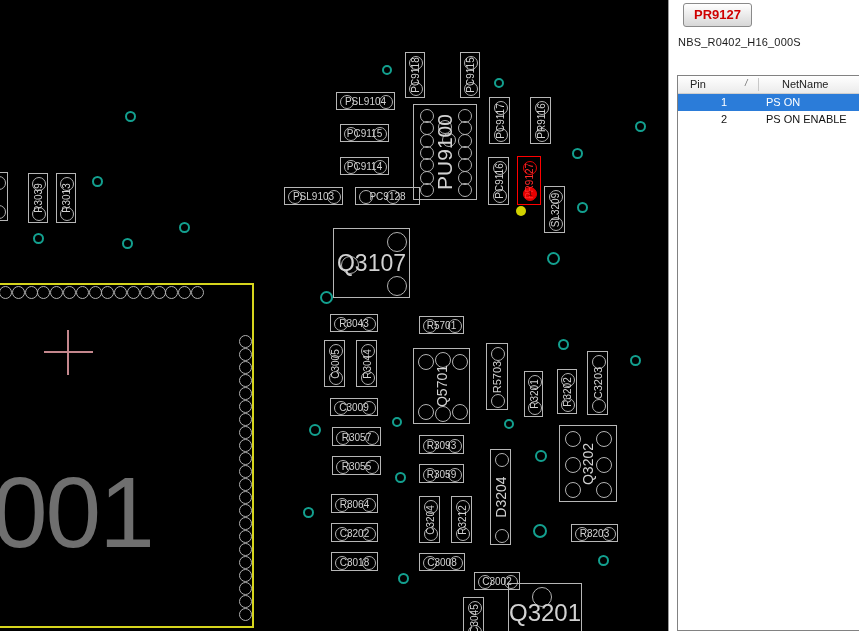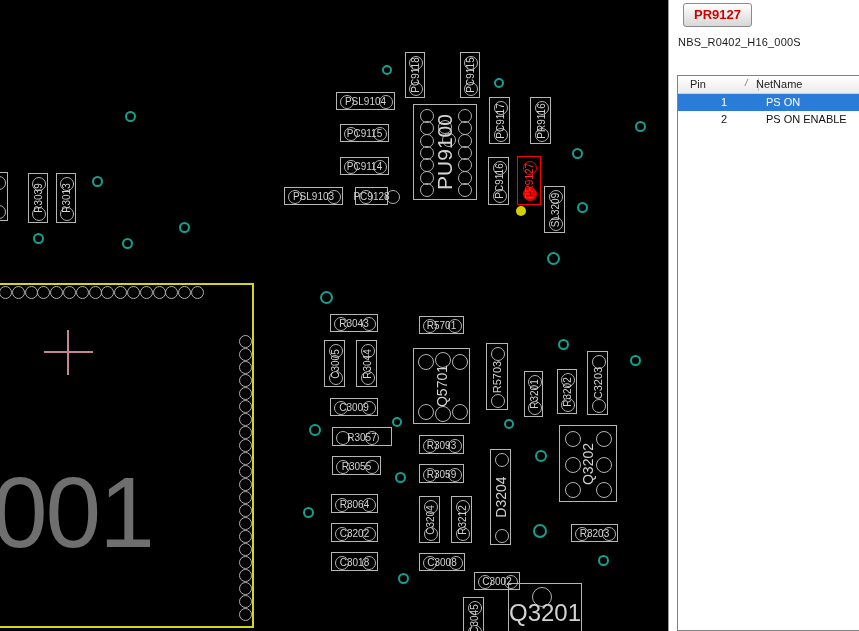--- a/index.html
+++ b/index.html
@@ -33,21 +33,21 @@
   .refdes-btn{position:absolute;left:14px;top:3px;height:22px;padding:0 10px;
          border:1px solid #8a8a8a;border-radius:3px;
          background:linear-gradient(#ffffff,#d7d7d7);
          color:#cf0000;font-weight:bold;font-size:13px;line-height:21px;}
   .pn{position:absolute;left:9px;top:36px;font-size:11px;color:#1c1c1c;letter-spacing:0.2px;}
   .tbl{position:absolute;left:8px;top:75px;width:183px;bottom:0;
        border:1px solid #828282;border-right:none;background:#fff;box-sizing:border-box;}
   .thead{position:relative;height:17px;background:linear-gradient(#ffffff,#ebebeb);
          border-bottom:1px solid #cfcfcf;font-size:11px;color:#222;}
   .th-pin{position:absolute;left:12px;top:2px;}
-  .th-net{position:absolute;left:78px;top:2px;}
+  .th-net{position:absolute;left:104px;top:2px;}
   .th-div{position:absolute;left:80px;top:2px;bottom:2px;width:1px;background:#c8c8c8;}
   .sort{position:absolute;left:67px;top:2px;font-size:9px;color:#666;font-style:italic;}
   .row{height:17px;font-size:11px;display:flex;color:#111;}
   .row.sel{background:#2b7cd9;color:#fff;}
   .cell-pin{width:80px;text-align:right;padding-right:31px;box-sizing:border-box;line-height:17px;}
   .cell-net{padding-left:8px;line-height:17px;white-space:nowrap;}
 </style>
 </head>
 <body>
 
@@ -130,21 +130,21 @@
     <div class="comp" style="left: 340px; top: 157px; width: 49px; height: 18px;">
       <i class="pad" style="left: 3px; top: 2px; width: 14px; height: 14px;"></i>
       <i class="pad" style="left: 32px; top: 2px; width: 14px; height: 14px;"></i>
       <span class="lbl">PC9114</span>
     </div>
     <div class="comp" style="left: 284px; top: 187px; width: 59px; height: 18px;">
       <i class="pad" style="left: 3px; top: 2px; width: 14px; height: 14px;"></i>
       <i class="pad" style="left: 42px; top: 2px; width: 14px; height: 14px;"></i>
       <span class="lbl">PSL9103</span>
     </div>
-    <div class="comp" style="left: 355px; top: 187px; width: 33px; height: 18px;">
+    <div class="comp" style="left: 355px; top: 187px; width: 65px; height: 18px;">
       <i class="pad" style="left: 3px; top: 2px; width: 14px; height: 14px;"></i>
       <i class="pad" style="left: 30px; top: 2px; width: 14px; height: 14px;"></i>
       <span class="lbl">PC9128</span>
     </div>
     <div class="comp" style="left: 413px; top: 104px; width: 64px; height: 96px;">
       <i class="pad" style="left: 6px; top: 4px; width: 14px; height: 14px;"></i>
       <i class="pad" style="left: 6px; top: 16px; width: 14px; height: 14px;"></i>
       <i class="pad" style="left: 6px; top: 29px; width: 14px; height: 14px;"></i>
       <i class="pad" style="left: 6px; top: 41px; width: 14px; height: 14px;"></i>
       <i class="pad" style="left: 6px; top: 53px; width: 14px; height: 14px;"></i>
@@ -180,20 +180,26 @@
       <i class="pad" style="left: 5px; top: 4px; width: 14px; height: 14px;"></i>
       <i class="pad fill" style="left: 5px; top: 30px; width: 14px; height: 14px;"></i>
       <span class="lbl v">PR9127</span>
       <span class="pmark" style="left: 10px; top: 32px;">1</span>
     </div>
     <div class="comp" style="left: 544px; top: 186px; width: 21px; height: 47px;">
       <i class="pad" style="left: 3.5px; top: 3px; width: 14px; height: 14px;"></i>
       <i class="pad" style="left: 3.5px; top: 30px; width: 14px; height: 14px;"></i>
       <span class="lbl v">SL3209</span>
     </div>
+    <div class="comp" style="left: 333px; top: 228px; width: 77px; height: 70px;">
+      <i class="pad" style="left: 53px; top: 3px; width: 20px; height: 20px;"></i>
+      <i class="pad" style="left: 53px; top: 47px; width: 20px; height: 20px;"></i>
+      <i class="pad" style="left: 7px; top: 27px; width: 18px; height: 18px;"></i>
+      <span class="lbl" style="font-size: 23px;">Q3107</span>
+    </div>
     <div class="comp" style="left: 330px; top: 314px; width: 48px; height: 18px;">
       <i class="pad" style="left: 3px; top: 2px; width: 14px; height: 14px;"></i>
       <i class="pad" style="left: 31px; top: 2px; width: 14px; height: 14px;"></i>
       <span class="lbl">R3043</span>
     </div>
     <div class="comp" style="left: 419px; top: 316px; width: 45px; height: 18px;">
       <i class="pad" style="left: 3px; top: 2px; width: 14px; height: 14px;"></i>
       <i class="pad" style="left: 28px; top: 2px; width: 14px; height: 14px;"></i>
       <span class="lbl">R5701</span>
     </div>
@@ -234,21 +240,21 @@
     <div class="comp" style="left: 587px; top: 351px; width: 21px; height: 64px;">
       <i class="pad" style="left: 3.5px; top: 3px; width: 14px; height: 14px;"></i>
       <i class="pad" style="left: 3.5px; top: 47px; width: 14px; height: 14px;"></i>
       <span class="lbl v" style="font-size: 11px;">C3203</span>
     </div>
     <div class="comp" style="left: 330px; top: 398px; width: 48px; height: 18px;">
       <i class="pad" style="left: 3px; top: 2px; width: 14px; height: 14px;"></i>
       <i class="pad" style="left: 31px; top: 2px; width: 14px; height: 14px;"></i>
       <span class="lbl">C3009</span>
     </div>
-    <div class="comp" style="left: 332px; top: 427px; width: 60px; height: 19px;">
+    <div class="comp" style="left: 332px; top: 427px; width: 49px; height: 19px;">
       <i class="pad" style="left: 3px; top: 2.5px; width: 14px; height: 14px;"></i>
       <i class="pad" style="left: 32px; top: 2.5px; width: 14px; height: 14px;"></i>
       <span class="lbl">R3057</span>
     </div>
     <div class="comp" style="left: 332px; top: 456px; width: 49px; height: 19px;">
       <i class="pad" style="left: 3px; top: 2.5px; width: 14px; height: 14px;"></i>
       <i class="pad" style="left: 32px; top: 2.5px; width: 14px; height: 14px;"></i>
       <span class="lbl">R3055</span>
     </div>
     <div class="comp" style="left: 419px; top: 435px; width: 45px; height: 19px;">

